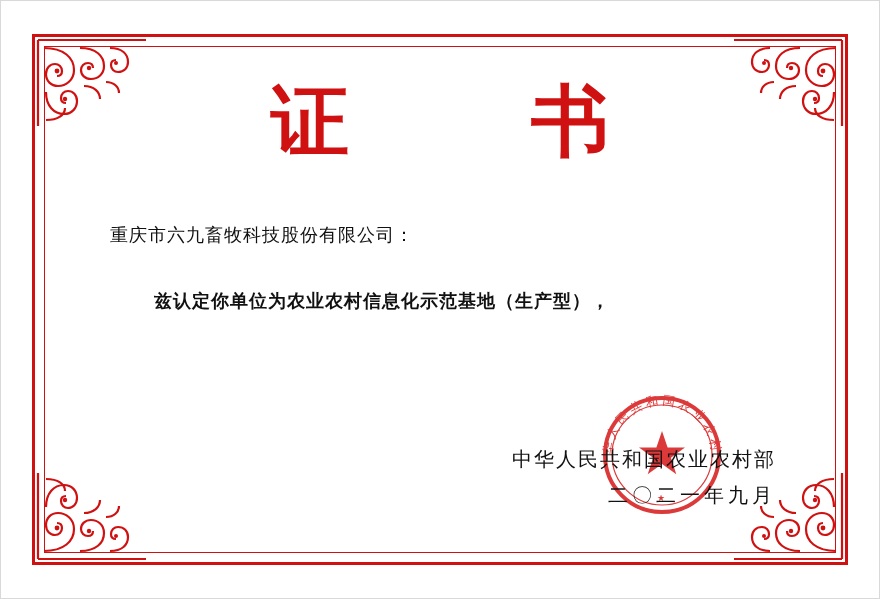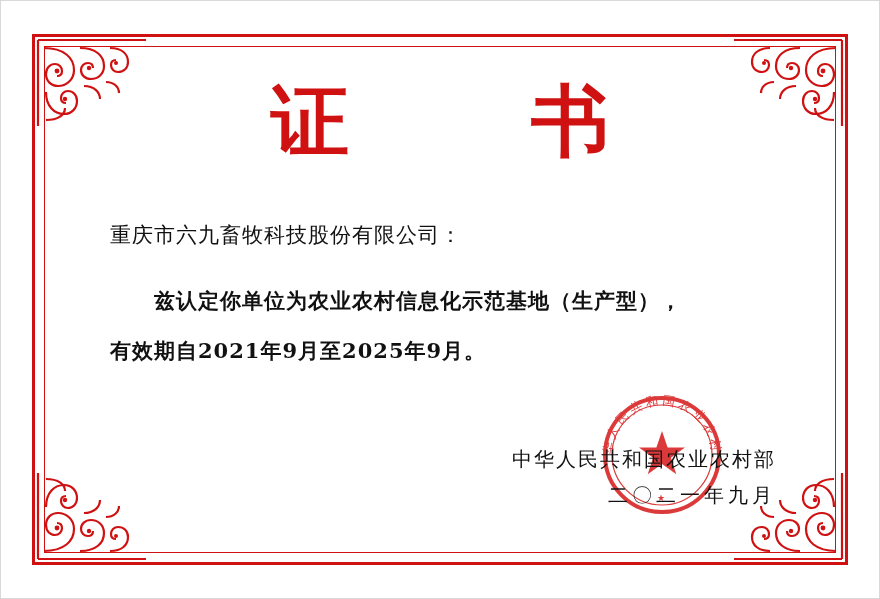--- a/index.html
+++ b/index.html
@@ -83,21 +83,21 @@
   }
 
   
   .body-block {
     position: absolute;
     left: 110px;
     right: 110px;
     top: 212px;
     color: #111111;
     font-family: "DejaVu Serif", serif;
-    font-size: 21px;
+    font-size: 18px;
     line-height: 46px;
     letter-spacing: 1px;
   }
   .salutation { margin: 0 0 20px 0; }
   .para {
     margin: 0 0 4px 0;
     text-indent: 44px;
     font-weight: bold;
   }
   .para2 {
@@ -224,21 +224,20 @@
         <circle cx="31" cy="63" r="2.2"></circle>
       </g>
     </svg>
   </div>
 
   <div class="title">证　书</div>
 
   <div class="body-block">
     <p class="salutation">重庆市六九畜牧科技股份有限公司：</p>
     <p class="para">兹认定你单位为农业农村信息化示范基地（生产型），</p>
-    <p class="para para2">有效期自2021年9月至2025年9月。</p>
   </div>
 
   <div class="seal">
     <svg viewBox="0 0 140 140" xmlns="http://www.w3.org/2000/svg">
       <defs>
         <path id="sealArc" d="M 20 70 A 50 50 0 1 1 120 70"></path>
         <path id="sealArcBottom" d="M 24 70 A 46 46 0 0 0 116 70"></path>
       </defs>
       <circle cx="70" cy="70" r="57" fill="none" stroke="#d81f1f" stroke-width="4"></circle>
       <circle cx="70" cy="70" r="50" fill="none" stroke="#d81f1f" stroke-width="1.2"></circle>

